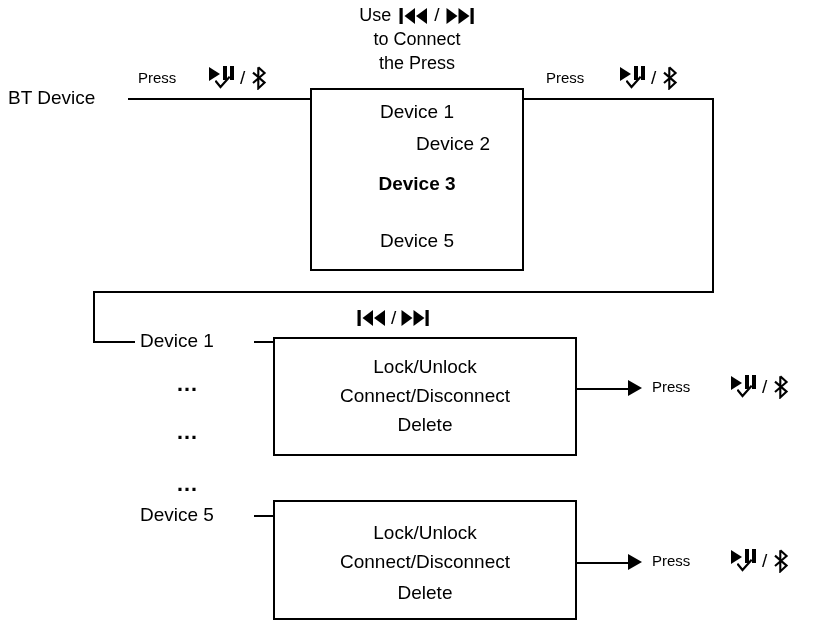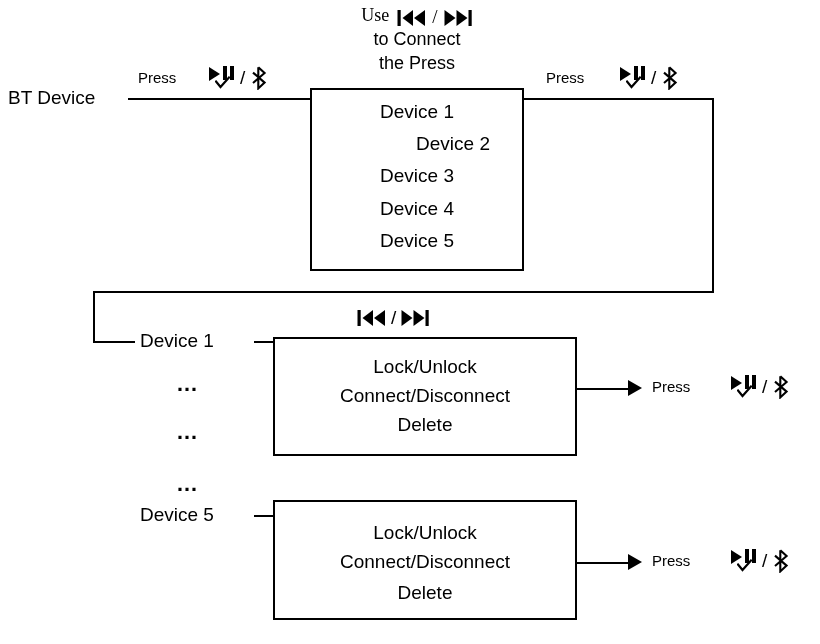--- a/index.html
+++ b/index.html
@@ -154,21 +154,21 @@
     </span>
     <span class="icon-slash">/</span>
     <svg class="bt-ico" viewBox="0 0 17 24">
       <path d="M8.3 1.2 L8.3 22.4 L14.6 16.6 L3.0 6.6 M8.3 1.2 L14.6 7.0 L3.0 17.0" stroke="#000" stroke-width="2.1" fill="none" stroke-linejoin="miter"></path>
     </svg>
   </div>
 
   <div class="hline" style="left:128px; top:98px; width:184px;"></div>
 
   <div class="nav-caption" style="left:310px; top:4px; width:214px;">
-    <div style="display:flex; align-items:flex-end; justify-content:center; gap:8px;font-family:Liberation Serif, serif;">
+    <div style="display:flex; align-items:center; justify-content:center; gap:8px;">
       <span>Use</span>
       <span style="display:inline-flex; align-items:center; gap:5px;">
         <svg class="skip" viewBox="0 0 30 20">
           <rect x="0.5" y="2" width="3.2" height="16" fill="#000"></rect>
           <polygon points="16,2 16,18 5.5,10" fill="#000"></polygon>
           <polygon points="28,2 28,18 17,10" fill="#000"></polygon>
         </svg>
         <span class="icon-slash">/</span>
         <svg class="skip" viewBox="0 0 30 20">
           <polygon points="1.5,2 1.5,18 12.5,10" fill="#000"></polygon>
@@ -178,22 +178,21 @@
       </span>
     </div>
     <div>to Connect</div>
     <div>the Press</div>
   </div>
 
   <div class="box" style="left:310px; top:88px; width:214px; height:183px;"></div>
 
   <div class="box-text" style="left:310px; top:102px; width:214px;">Device 1</div>
   <div class="box-text" style="left:310px; top:134px; width:214px;padding-left:36px;">Device 2</div>
-  <div class="box-text" style="left:310px; top:166px; width:214px;">Device 3</div>
-  <div class="box-text" style="left:310px; top:199px; width:214px;">Device 4</div>
+  <div class="box-text" style="left:310px; top:174px; width:214px;font-weight:bold;">Device 3</div>
   <div class="box-text" style="left:310px; top:231px; width:214px;">Device 5</div>
 
   <div class="label label-press" style="left:546px; top:70px;">Press</div>
 
   <div class="icongrp" style="left:620px; top:66px;">
     <span class="playpause">
       <span class="pp-tri"></span>
       <span class="pp-bar1"></span>
       <span class="pp-bar2"></span>
       <svg class="pp-check" viewBox="0 0 15 13">

